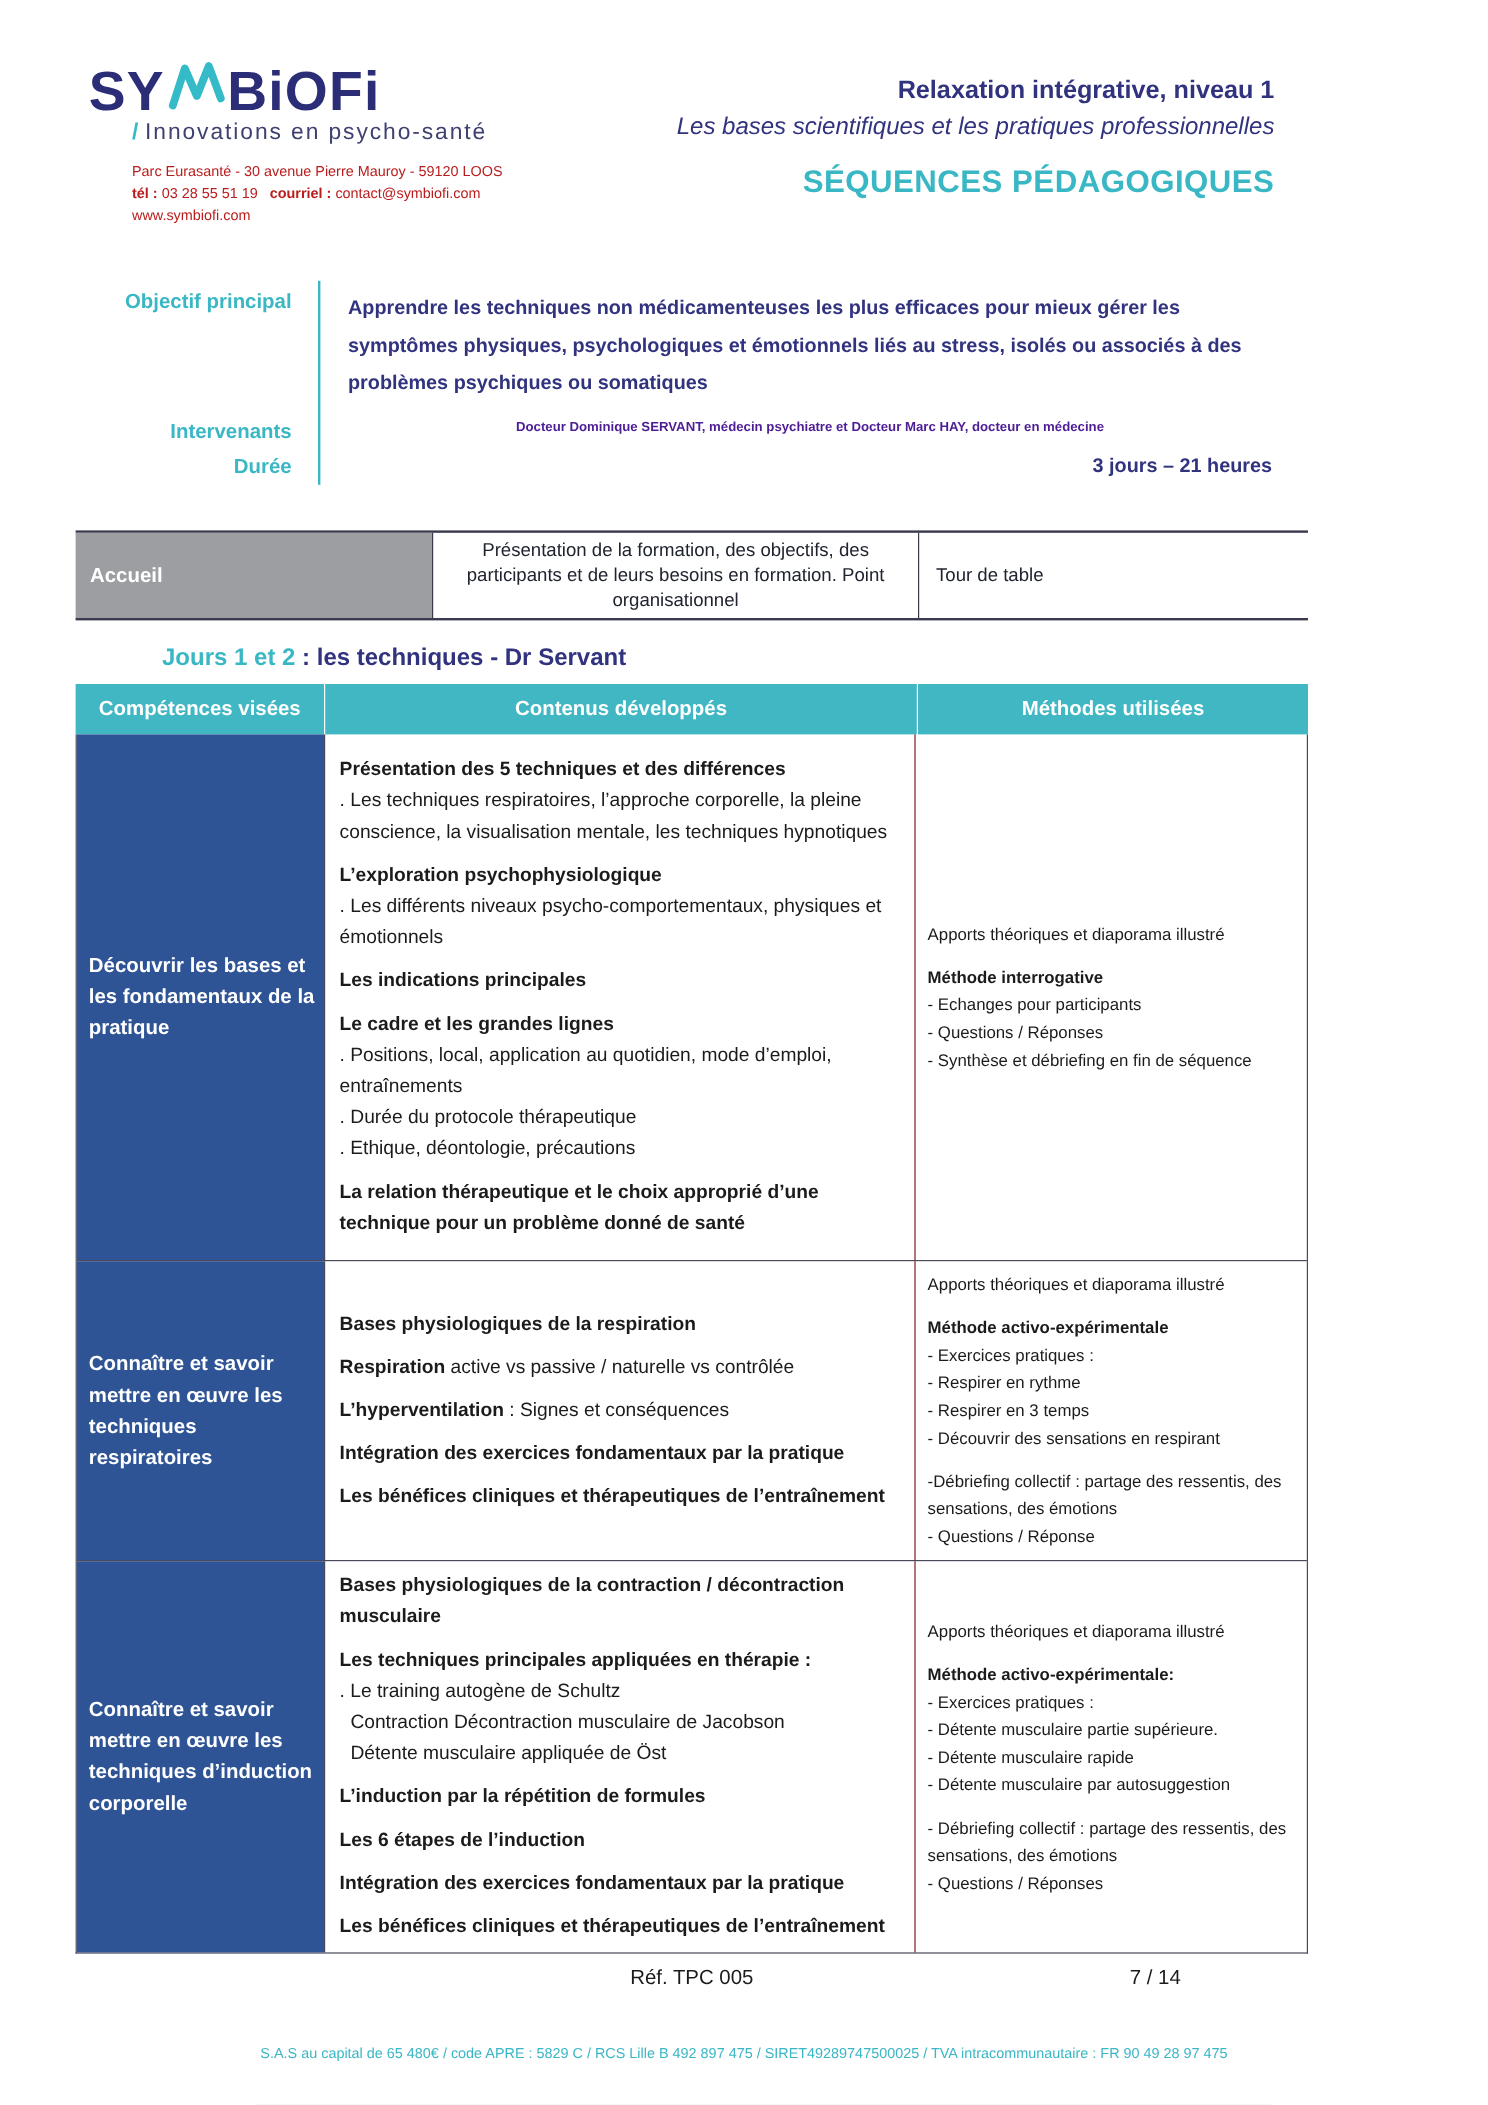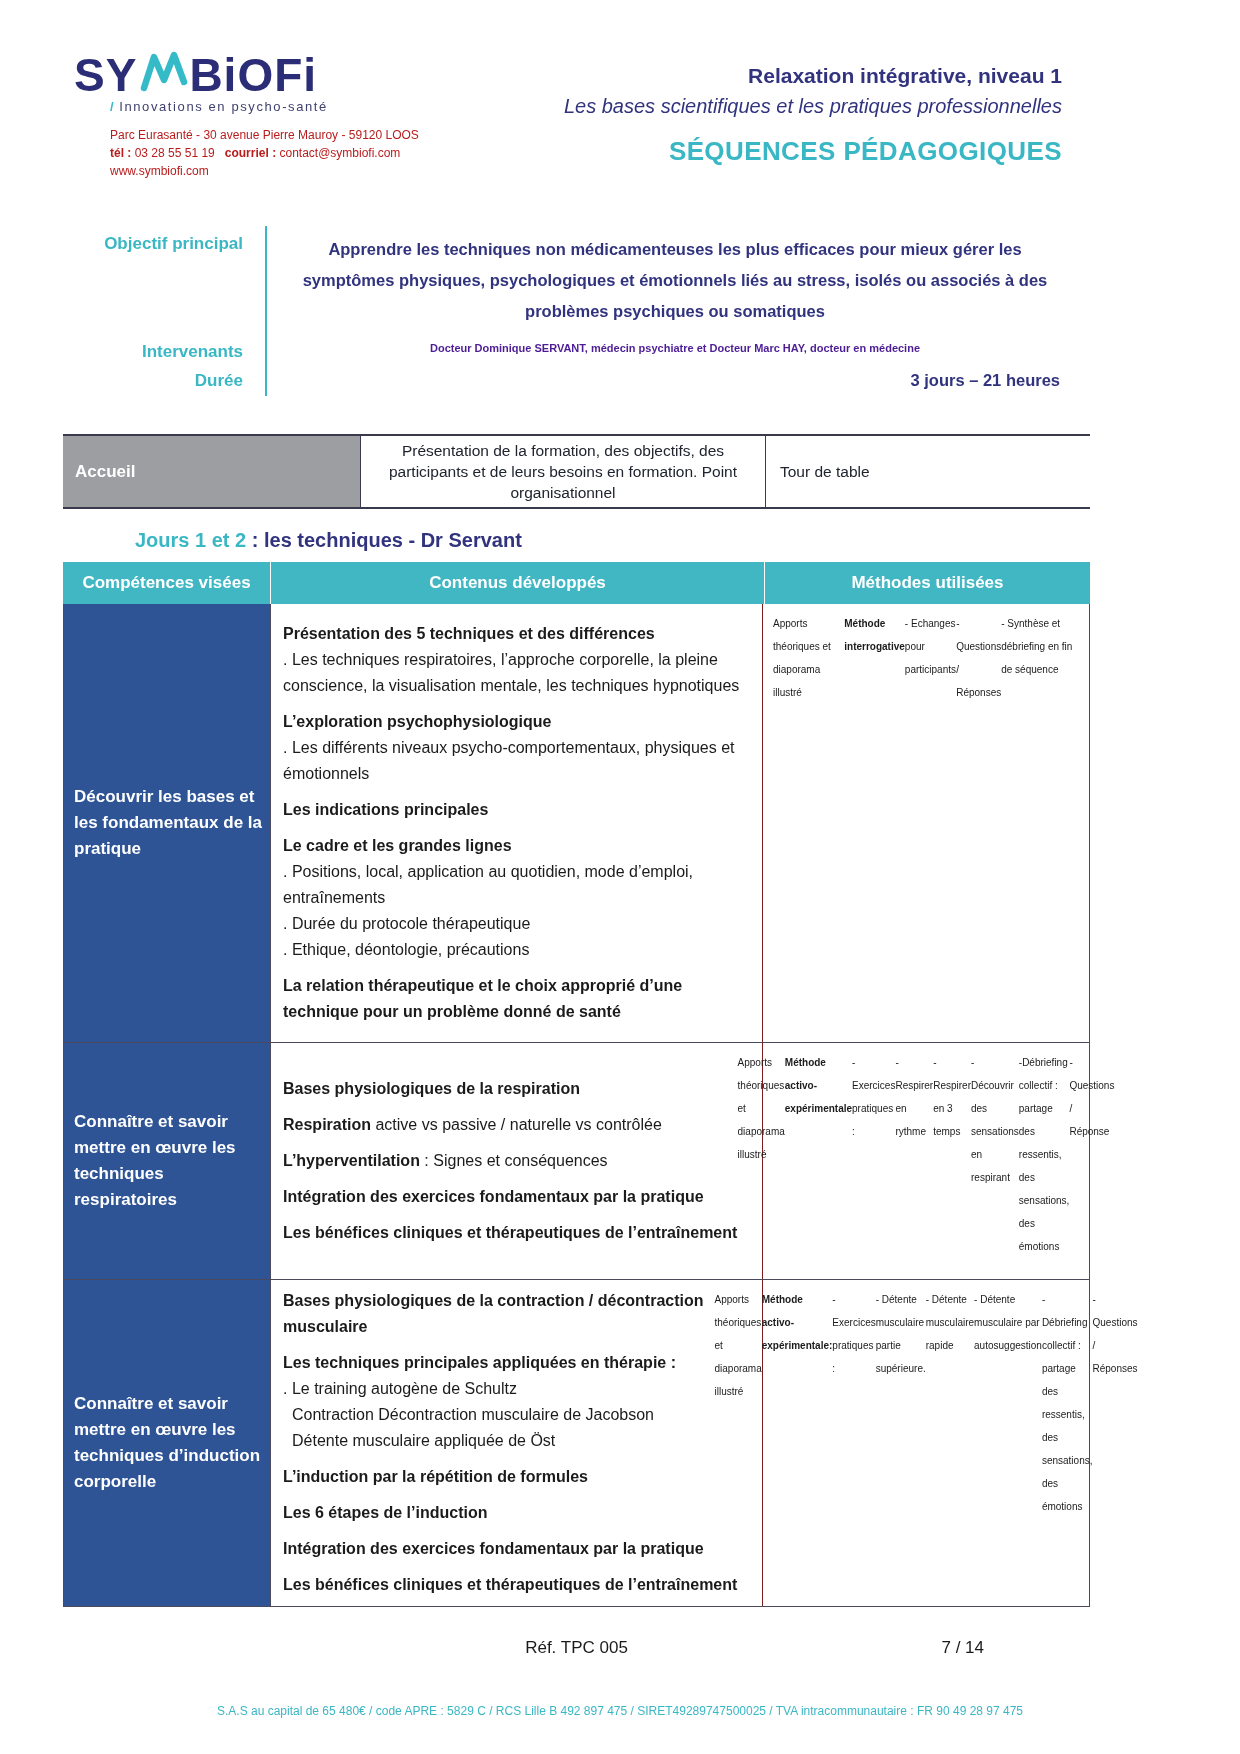--- a/index.html
+++ b/index.html
@@ -6,36 +6,36 @@
   .page {
     width:1240px; height:1754px; position:relative; margin:0 auto;
     background:#ffffff; overflow:hidden;
     font-family:"Liberation Sans", sans-serif; color:#1b1b1b;
   }
   
   .header { display:flex; justify-content:space-between; padding:50px 178px 0 74px; }
   .logo-line { display:flex; align-items:flex-end; }
   .logo-sy, .logo-rest { font-size:46px; font-weight:bold; color:#2b2d77; line-height:0.9; letter-spacing:1px; }
   .logo-wave { margin:0 1px 0 3px; }
-  .logo-tagline { font-size:13px; color:#3f4170; letter-spacing:1.6px; margin:3px 0 12px 36px; }
+  .logo-tagline { font-size:19px; color:#3f4170; letter-spacing:1.6px; margin:3px 0 12px 36px; }
   .logo-tagline .slash { color:#35bac8; font-weight:bold; margin-right:4px; }
   .addr { font-size:12px; color:#b91c1c; margin:10px 0 0 36px; line-height:1.5; }
   .addr .lbl { font-weight:bold; }
   .addr .website { font-weight:normal; }
   .title-block { text-align:right; padding-top:14px; }
   .doc-title { font-size:21px; font-weight:bold; color:#31337e; }
   .doc-subtitle { font-size:20px; font-style:italic; color:#31337e; margin-top:7px; }
   .doc-type { font-size:26px; font-weight:bold; color:#3ab7c4; margin-top:18px; letter-spacing:0.4px; }
   
   .info { position:relative; margin:54px 180px 0 63px; padding-left:227px; }
   .info-vline { position:absolute; left:202px; top:-8px; bottom:-6px; width:2px; background:#3ab7c4; }
   .info-row { position:relative; }
   .info-label { position:absolute; left:-227px; top:0; width:180px; text-align:right;
     font-size:17px; font-weight:bold; color:#3ab7c4; }
-  .info-row.objective .info-value { text-align:center; font-weight:bold; color:#31337e;
+  .info-row.objective .info-value { text-align:left; font-weight:bold; color:#31337e;
     font-size:16.5px; line-height:31px; }
   .info-row.speakers { margin-top:15px; }
   .info-row.speakers .info-value { text-align:center; font-weight:bold; color:#4c1d95; font-size:11px; }
   .info-row.duration { margin-top:17px; }
   .info-row.duration .info-value { text-align:right; font-weight:bold; color:#31337e; font-size:16.5px; }
   
   .accueil { display:grid; grid-template-columns:297px 405px 325px; margin:44px 150px 0 63px;
     border-top:2px solid #3a3a4e; border-bottom:2px solid #3a3a4e; min-height:52px; }
   .accueil-cell { box-sizing:border-box; }
   .accueil-label { background:#9c9ea1; color:#fff; font-weight:bold; font-size:17px;
@@ -57,21 +57,21 @@
   .trow { display:grid; grid-template-columns:206px 493px 326px; }
   .trow + .trow { border-top:1px solid #4a4a5c; }
   .trow:nth-child(1) { min-height:438px; }
   .trow:nth-child(2) { min-height:236px; }
   .trow:nth-child(3) { min-height:308px; }
   .cell { box-sizing:border-box; }
   .cell.left { background:#2e5496; color:#fff; font-weight:bold; font-size:17px; line-height:26px;
     display:flex; align-items:center; padding:10px 8px 10px 10px; }
   .cell.mid { border-left:1px solid #4a4a5c; border-right:1px solid #7f1d1d; padding:8px 12px;
     font-size:16px; display:flex; flex-direction:column; justify-content:center; }
-  .cell.meth { padding:8px 10px; font-size:10px; display:flex; flex-direction:row; justify-content:center; }
+  .cell.meth { padding:8px 10px; font-size:14px; display:flex; flex-direction:column; justify-content:center; }
   .mid-lines .text-line { line-height:26px; }
   .mid-lines .blank-line { height:10px; }
   .meth-lines .text-line { line-height:23px; }
   .meth-lines .blank-line { height:13px; }
   .text-line.ind { padding-left:9px; }
   .text-line .b { font-weight:bold; }
   
   .footer-row { position:absolute; left:63px; width:1027px; top:1638px; height:24px; font-size:17px; color:#1b1b1b; }
   .footer-ref { position:absolute; left:50%; transform:translateX(-50%); }
   .footer-page { position:absolute; right:106px; }

